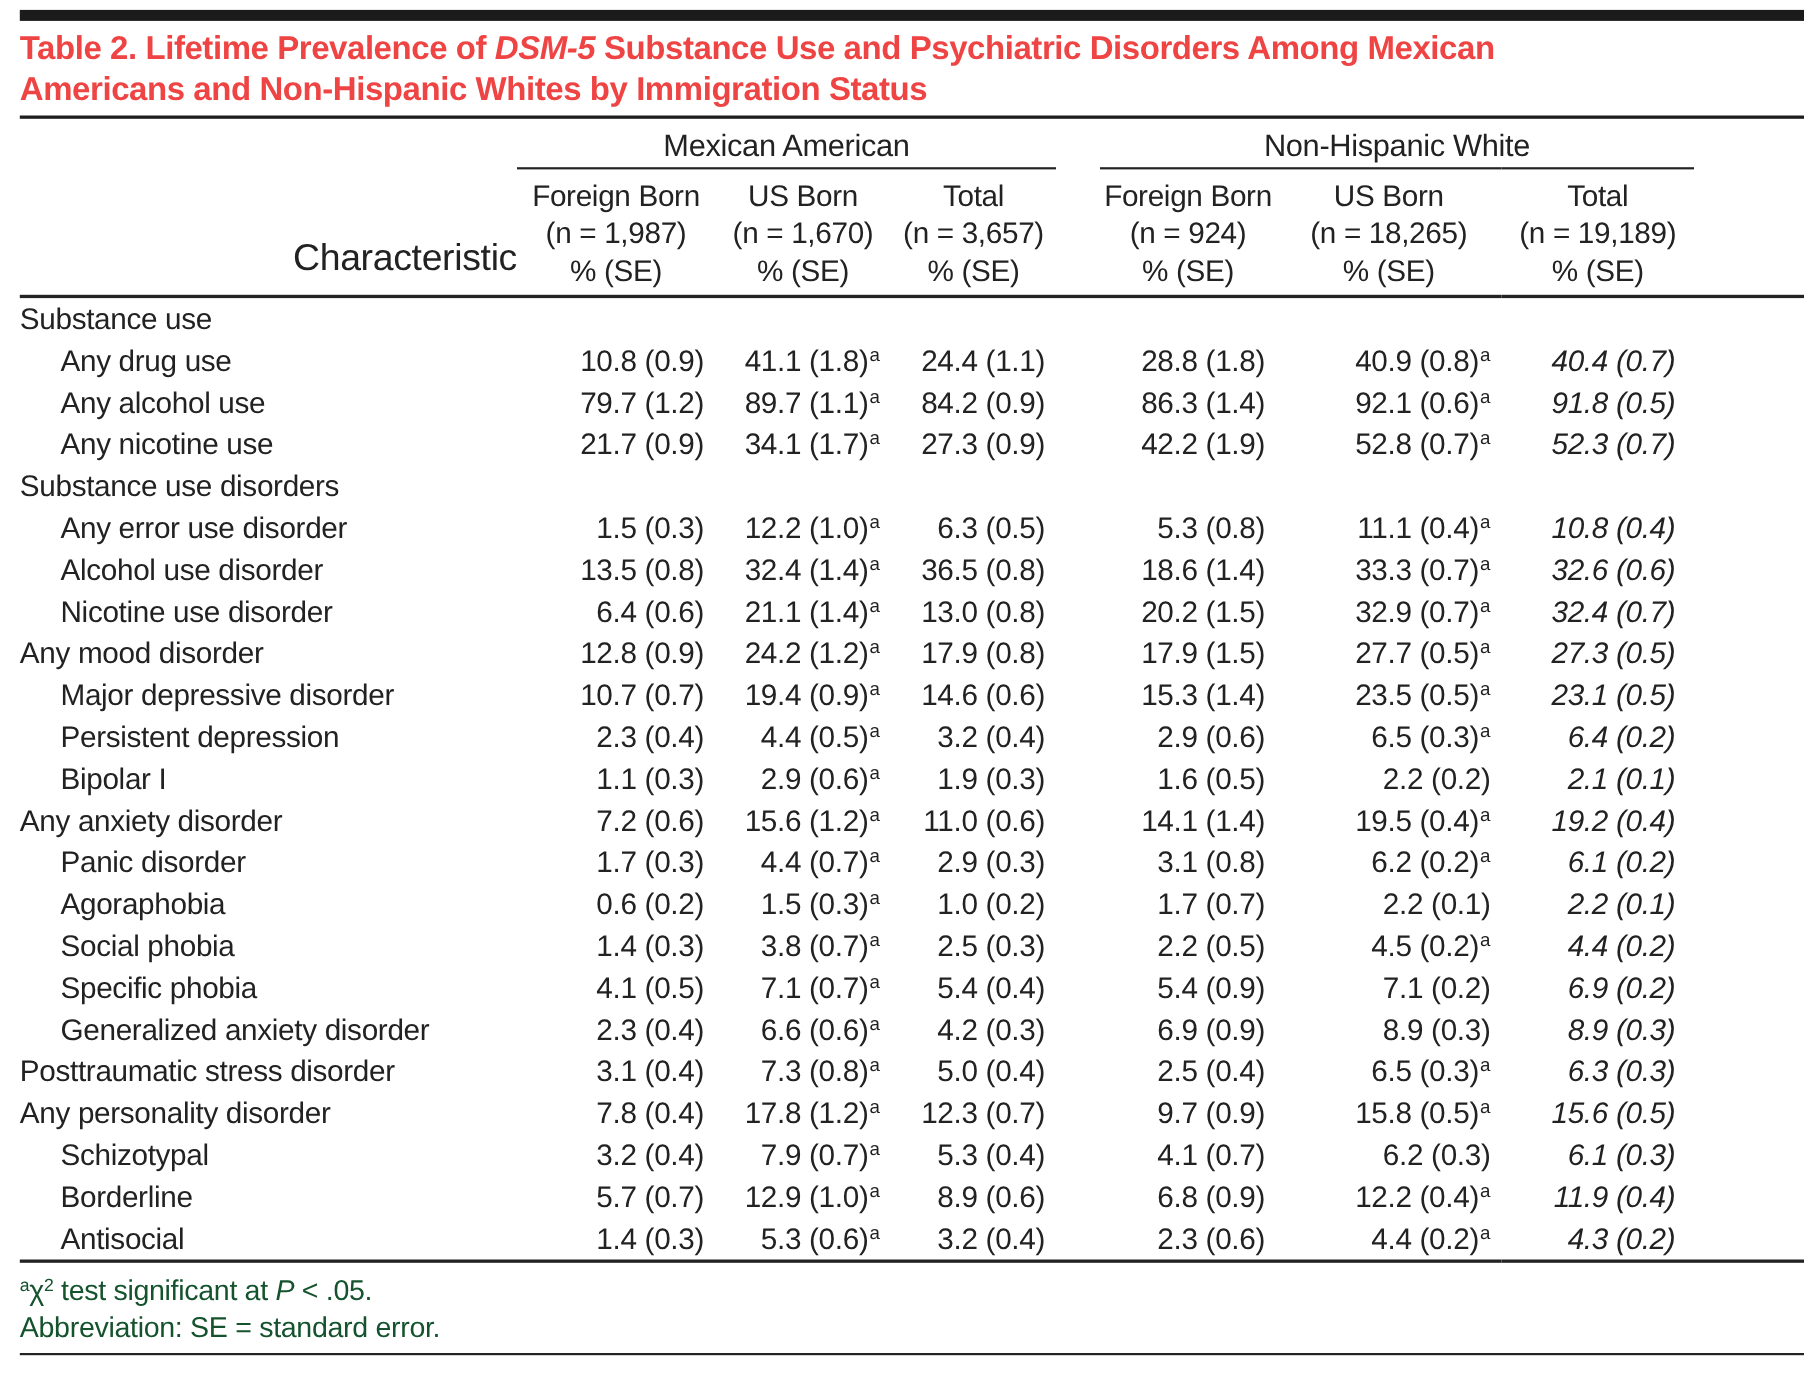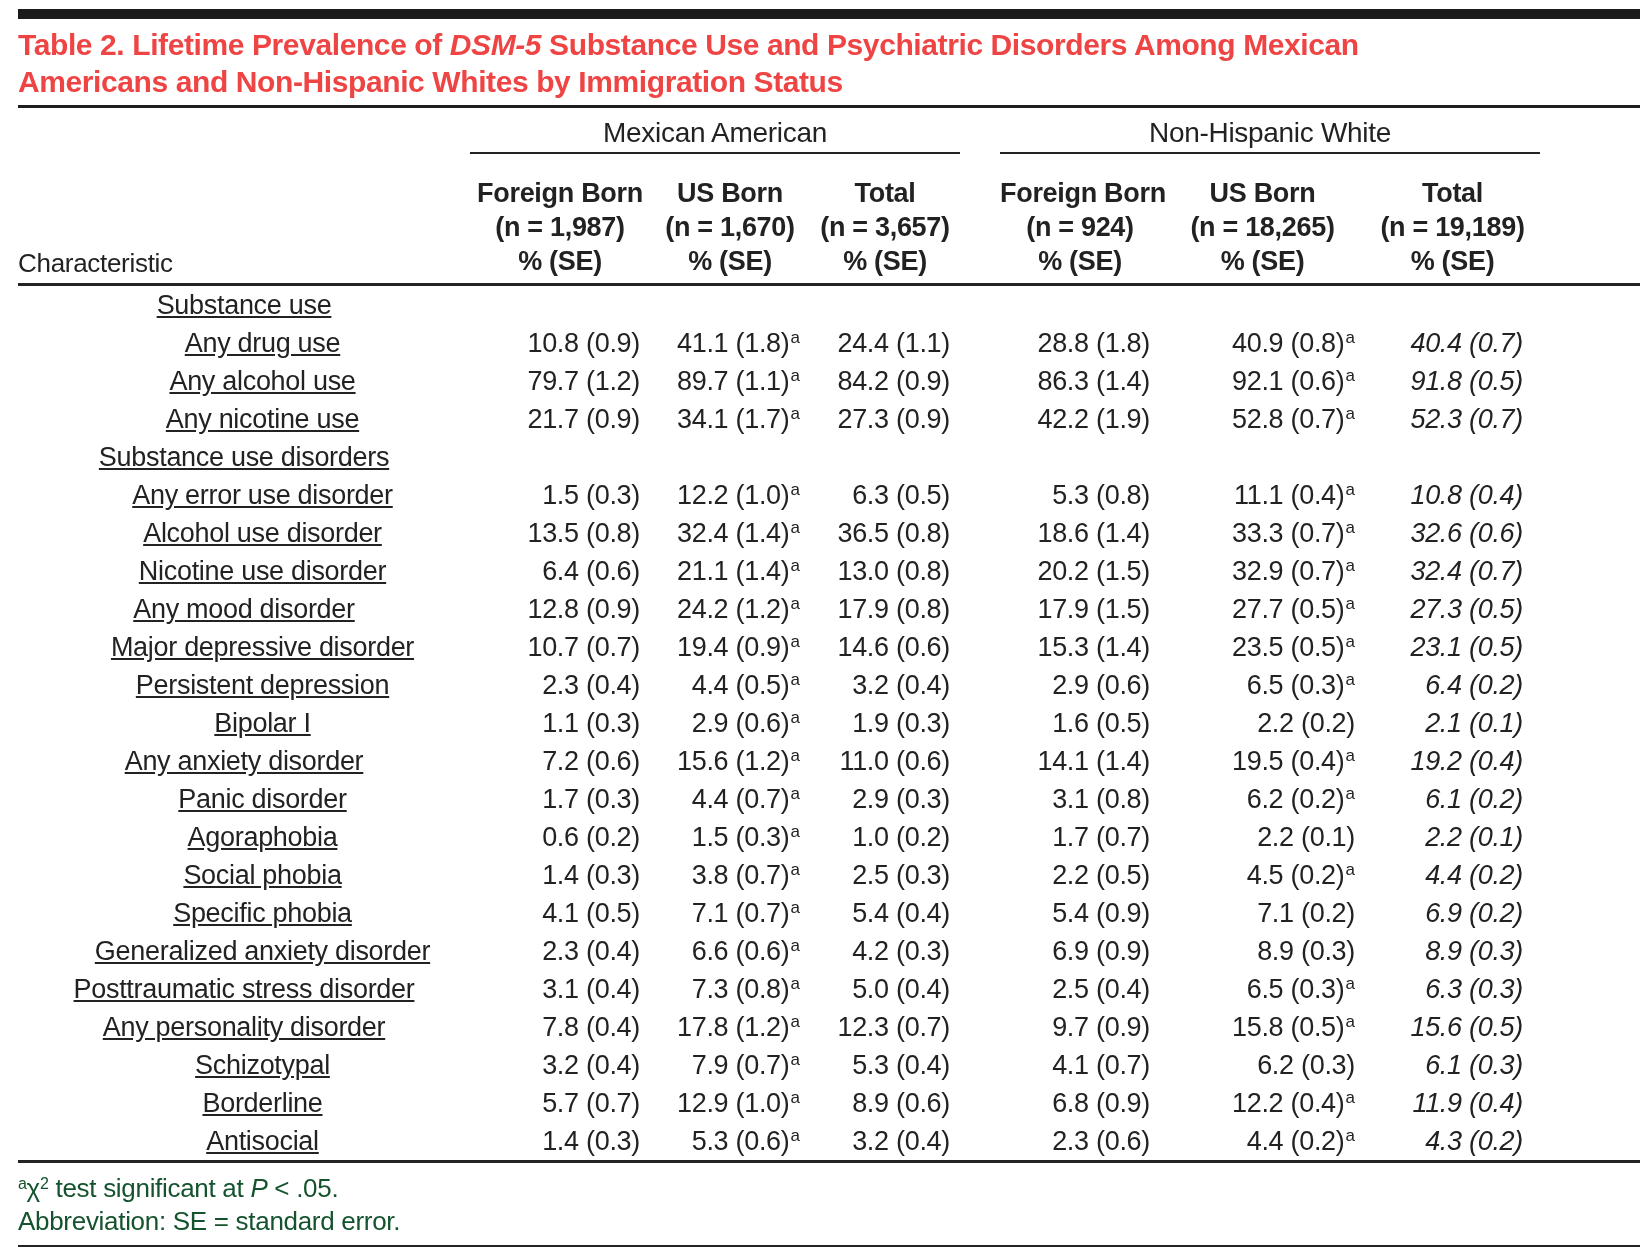--- a/index.html
+++ b/index.html
@@ -30,33 +30,33 @@
   th { font-weight:normal; padding:0; }
   td { padding:0; }
 
   th.group {
     font-size:28px; letter-spacing:-0.3px;
     text-align:center; padding:9px 0 3px 0;
     border-bottom:2.5px solid #232323;
   }
   tr.colrow th { border-bottom:3px solid #232323; }
   th.charcol {
-    vertical-align:bottom; text-align:left;
-    font-size:26px; letter-spacing:-0.3px;
-    padding-bottom:4px; border-bottom:3px solid #232323;
+    vertical-align:bottom; text-align:right;
+    font-size:34px; letter-spacing:-0.3px;
+    padding-bottom:14px; border-bottom:3px solid #232323;
   }
   th.gapcol, th.endcol { border-bottom:3px solid #232323; }
-  th.colhead { vertical-align:bottom; padding:22px 0 5px 0;font-weight:bold; }
+  th.colhead { vertical-align:bottom; padding:7px 0 5px 0; }
   th.colhead div { font-size:27px; line-height:34px; letter-spacing:-0.3px; text-align:center; white-space:nowrap; }
 
   tbody td {
     font-size:27px; letter-spacing:-0.3px;
     height:38px; line-height:38px; white-space:nowrap;
   }
-  td.label { text-align:center;text-decoration:underline; }
+  td.label { text-align:left; }
   td.label.indent { padding-left:37px; }
   td.num { text-align:right; padding-right:10px; }
   td.num.lastcol { padding-right:17px;font-style:italic; }
   tbody tr:last-child td { border-bottom:3px solid #232323; }
 
   sup.sig {
     font-size:17px; line-height:0; vertical-align:9px;
     letter-spacing:0; margin-left:1px;
   }
 

